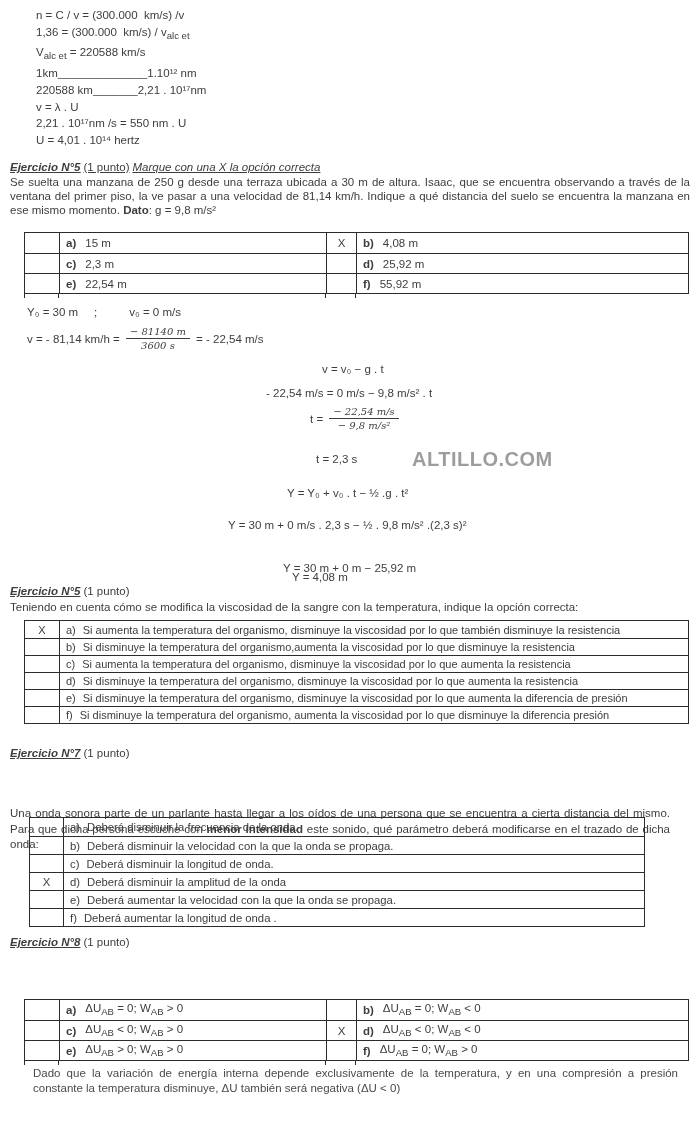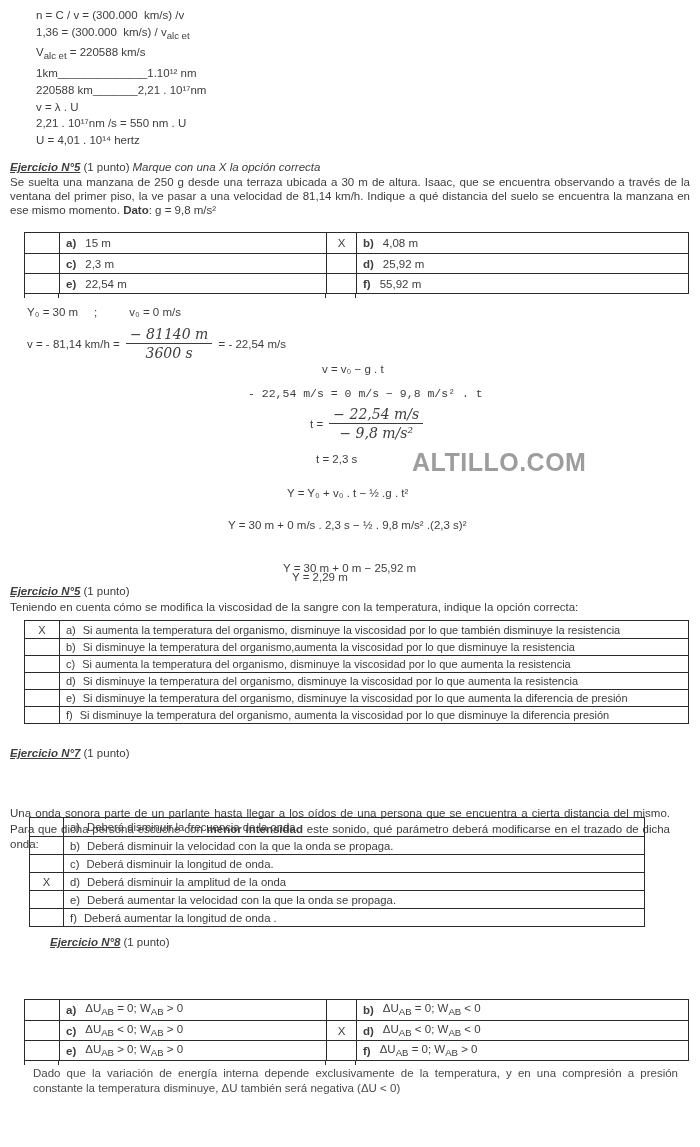--- a/index.html
+++ b/index.html
@@ -27,43 +27,43 @@
   .g2a{grid-template-columns:34px 1fr;width:663px;font-size:11px;}
   .g2a .cell:nth-child(2n+1){border-left:none;}
   .g2a .cell:nth-child(-n+2){border-top:none;}
   .g2b{grid-template-columns:33px 1fr;width:614px;font-size:11.3px;}
   .g2b .cell:nth-child(2n+1){border-left:none;}
   .g2b .cell:nth-child(-n+2){border-top:none;}
   .stub{position:absolute;width:1px;height:5px;background:#2b2b2b;}
   
   .fracrow{display:flex;align-items:center;white-space:pre;}
   .frac{display:inline-flex;flex-direction:column;text-align:center;
-        font-family:"DejaVu Serif",serif;font-style:italic;font-size:14px;margin:0 3px;}
+        font-family:"DejaVu Serif",serif;font-style:italic;font-size:10px;margin:0 3px;}
   .frac .num{border-bottom:1px solid #3d3d3d;padding:0 4px 1px 4px;}
   .frac .den{padding:1px 4px 0 4px;}
-  .watermark{font-weight:800;font-size:25px;color:#8d8d8d;letter-spacing:0.5px;opacity:0.85;}
+  .watermark{font-weight:800;font-size:20px;color:#8d8d8d;letter-spacing:0.5px;opacity:0.85;}
   .closing{color:#4a4a4a;line-height:15.3px;text-align:justify;margin:0;}
 </style>
 </head>
 <body>
 
 <div class="page">
 
   <div class="abs" style="left:36px;top:7px;">
     <div class="eqline">n = C / v = (300.000  km/s) /v</div>
     <div class="eqline">1,36 = (300.000  km/s) / v<sub>alc et</sub></div>
     <div class="eqline">V<sub>alc et</sub> = 220588 km/s</div>
     <div class="eqline">1km______________1.10¹² nm</div>
     <div class="eqline">220588 km_______2,21 . 10¹⁷nm</div>
     <div class="eqline">v = λ . U</div>
     <div class="eqline">2,21 . 10¹⁷nm /s = 550 nm . U</div>
     <div class="eqline">U = 4,01 . 10¹⁴ hertz</div>
   </div>
 
-  <div class="abs" style="left:10px;top:161px;width:680px;">
+  <div class="abs" style="left:10px;top:161px;width:680px;text-decoration:underline;">
     <span class="hname">Ejercicio N°5</span><span class="hpts">(1 punto)</span><span class="hinstr">Marque con una X la opción correcta</span>
   </div>
   <p class="para abs" style="left:10px;top:175px;width:680px;line-height:14.2px;">
     <span>Se suelta una manzana de 250 g desde una terraza ubicada a 30 m de altura. Isaac, que se encuentra observando a través de la ventana del primer piso, la ve pasar a una velocidad de 81,14 km/h. Indique a qué distancia del suelo se encuentra la manzana en ese mismo momento. </span><span class="b">Dato</span><span>: g = 9,8 m/s²</span>
   </p>
 
   <div class="grid g4 abs" style="left:24px;top:232px;grid-auto-rows:20px;">
     <div class="cell mark"></div>
     <div class="cell opt">
         <span class="lbl">a)</span>
@@ -105,36 +105,36 @@
   <div class="fracrow abs" style="left:27px;top:326px;">
     <span>v = - 81,14 km/h = </span>
     <span class="frac">
       <span class="num">− 81140 m</span>
       <span class="den">3600 s</span>
     </span>
     <span> = - 22,54 m/s</span>
   </div>
 
   <div class="abs pre" style="left:322px;top:363px;">v = v₀ − g . t</div>
-  <div class="abs pre" style="left:248px;top:387px;font-family:Liberation Mono, monospace;">- 22,54 m/s = 0 m/s − 9,8 m/s² . t</div>
+  <div class="abs pre" style="left:266px;top:387px;">- 22,54 m/s = 0 m/s − 9,8 m/s² . t</div>
 
   <div class="fracrow abs" style="left:310px;top:406px;">
     <span>t = </span>
     <span class="frac">
       <span class="num">− 22,54 m/s</span>
       <span class="den">− 9,8 m/s²</span>
     </span>
   </div>
 
   <div class="abs pre" style="left:316px;top:453px;">t = 2,3 s</div>
   <div class="abs watermark" style="left:412px;top:448px;">ALTILLO.COM</div>
   <div class="abs pre" style="left:287px;top:487px;">Y = Y₀ + v₀ . t − ½ .g . t²</div>
   <div class="abs pre" style="left:228px;top:519px;">Y = 30 m + 0 m/s . 2,3 s − ½ . 9,8 m/s² .(2,3 s)²</div>
   <div class="abs pre" style="left:283px;top:546px;margin-top:16px;">Y = 30 m + 0 m − 25,92 m</div>
-  <div class="abs pre" style="left:292px;top:571px;">Y = 2,29 m</div>
+  <div class="abs pre" style="left:292px;top:571px;">Y = 4,08 m</div>
 
   <div class="abs" style="left:10px;top:585px;">
     <span class="hname">Ejercicio N°5</span><span class="hpts">(1 punto)</span>
   </div>
   <p class="para abs" style="left:10px;top:600px;width:680px;">Teniendo en cuenta cómo se modifica la viscosidad de la sangre con la temperatura, indique la opción correcta:</p>
 
   <div class="grid g2a abs" style="left:24px;top:620px;grid-auto-rows:17px;">
     <div class="cell mark">X</div>
     <div class="cell opt">
         <span class="lbl2">a)</span>
@@ -200,21 +200,21 @@
         <span class="lbl2">e)</span>
         <span>Deberá aumentar la velocidad con la que la onda se propaga.</span>
       </div>
     <div class="cell mark"></div>
     <div class="cell opt">
         <span class="lbl2">f)</span>
         <span>Deberá aumentar la longitud de onda .</span>
       </div>
   </div>
 
-  <div class="abs" style="left:10px;top:936px;margin-left:40px;">
+  <div class="abs" style="left:10px;top:936px;">
     <span class="hname">Ejercicio N°8</span><span class="hpts">(1 punto)</span>
   </div>
 
   <div class="grid g4 abs" style="left:24px;top:999px;grid-auto-rows:20px;">
     <div class="cell mark"></div>
     <div class="cell opt">
         <span class="lbl">a)</span>
         <span>ΔU<sub>AB</sub> = 0; W<sub>AB</sub> &gt; 0</span>
       </div>
     <div class="cell mark"></div>

